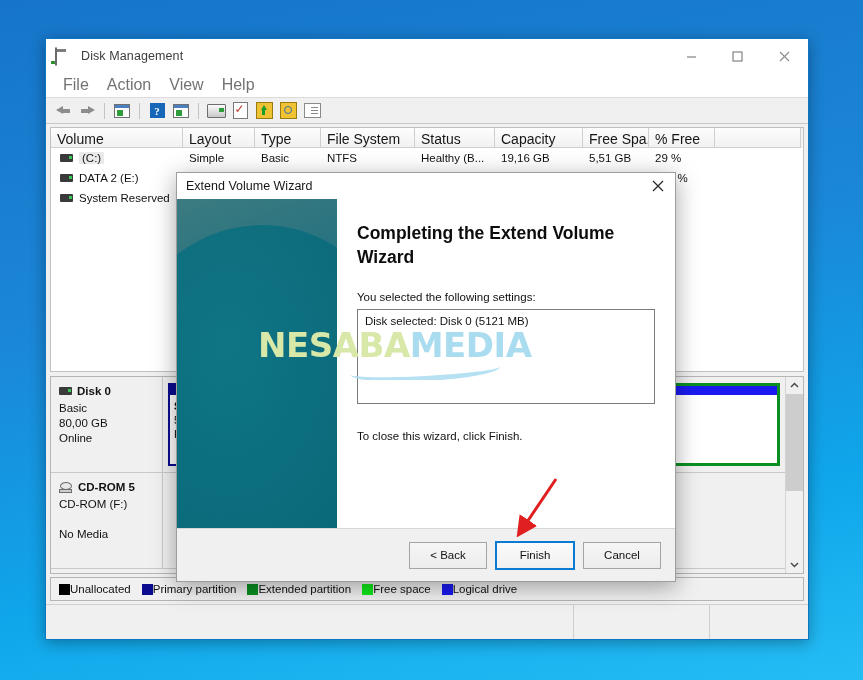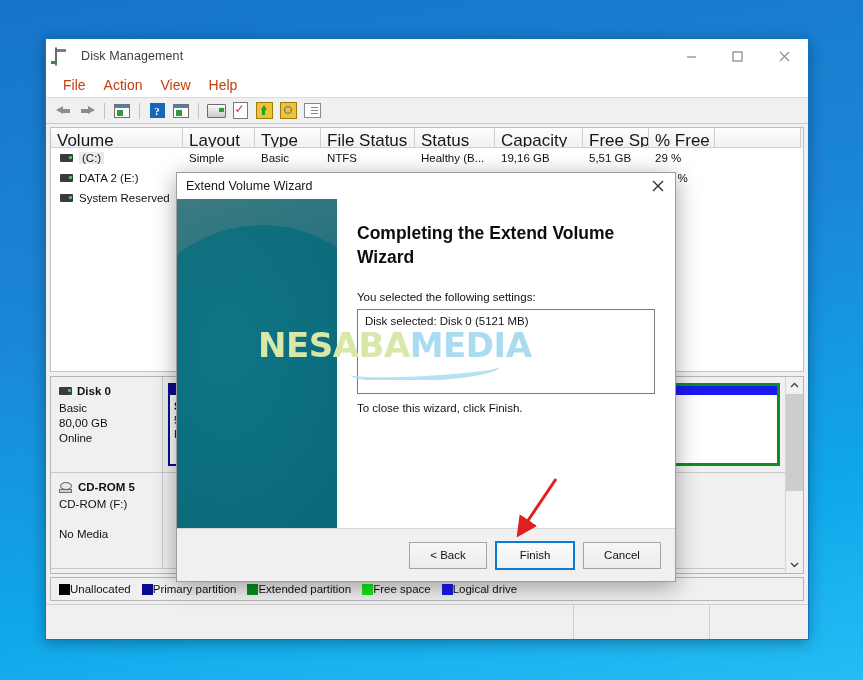--- a/index.html
+++ b/index.html
@@ -72,21 +72,21 @@
 
   
   #menubar {
     flex: 0 0 24px; height: 24px;
     background: #ffffff;
     display: flex; align-items: center;
     padding-left: 8px;
     border-bottom: 1px solid #dcdcdc;
   }
   #menubar .mi {
-    font-size: 14px; color: #c2410c;
+    font-size: 16px; color: #737373;
     padding: 2px 9px;
   }
 
   
   #toolbar {
     flex: 0 0 25px; height: 25px;
     background: #f0f0f0;
     display: flex; align-items: center;
     padding-left: 6px; gap: 2px;
     border-bottom: 1px solid #c8c8c8;
@@ -177,21 +177,21 @@
     border: 1px solid #c0c0c0;
     margin: 3px 4px 0 4px;
     height: 243px;
     overflow: hidden;
     position: relative;
   }
   #vol-head { display: flex; height: 20px; background: #f4f4f4; }
   #vol-head .col {
     border-right: 1px solid #cfcfcf;
     border-bottom: 1px solid #cfcfcf;
-    font-size: 17px; color: #161616;
+    font-size: 14px; color: #161616;
     padding: 3px 0 16px 6px; box-sizing: border-box;
     background: linear-gradient(180deg,#fdfdfd,#f1f1f1);
     white-space: nowrap; overflow: hidden;
   }
   .vol-row { display: flex; height: 20px; align-items: center; }
   .vol-row .cell {
     font-size: 11.5px; color: #111;
     padding-left: 6px; box-sizing: border-box;
     white-space: nowrap; overflow: hidden;
   }
@@ -331,23 +331,23 @@
     position: relative;
   }
   #wz-h1 {
     font-size: 17.5px; font-weight: bold; color: #0d0d0d;
     line-height: 24px; margin: 0 0 22px 0;
     max-width: 270px;
   }
   .wz-p { font-size: 11.5px; color: #111; margin: 0 0 6px 0; }
   #wz-settings {
     border: 1px solid #7b7b7b; background: #fff;
-    height: 85px; box-sizing: border-box;
+    height: 95px; box-sizing: border-box;
     padding: 5px 7px; font-size: 11.5px; color: #111;
-    margin-bottom: 8px;
+    margin-bottom: 26px;
   }
   #wz-footer {
     flex: 0 0 52px; height: 52px;
     background: #f0f0f0;
     border-top: 1px solid #d6d6d6;
     display: flex; align-items: center; justify-content: flex-end;
     gap: 8px; padding-right: 14px;
   }
   .wz-btn {
     width: 76px; height: 25px;
@@ -464,21 +464,21 @@
     <div class="tbtn">
         <span class="ico-list"></span>
       </div>
   </div>
 
   <div id="vol-list">
     <div id="vol-head">
       <div class="col" style="width:132px">Volume</div>
       <div class="col" style="width:72px">Layout</div>
       <div class="col" style="width:66px">Type</div>
-      <div class="col" style="width:94px">File Status</div>
+      <div class="col" style="width:94px">File System</div>
       <div class="col" style="width:80px">Status</div>
       <div class="col" style="width:88px">Capacity</div>
       <div class="col" style="width:66px">Free Spa...</div>
       <div class="col" style="width:66px">% Free</div>
       <div class="col" style="width:86px"></div>
     </div>
 
     <div class="vol-row">
       <div class="cell vname" style="width:132px">
         <span class="mini-hdd"></span>

